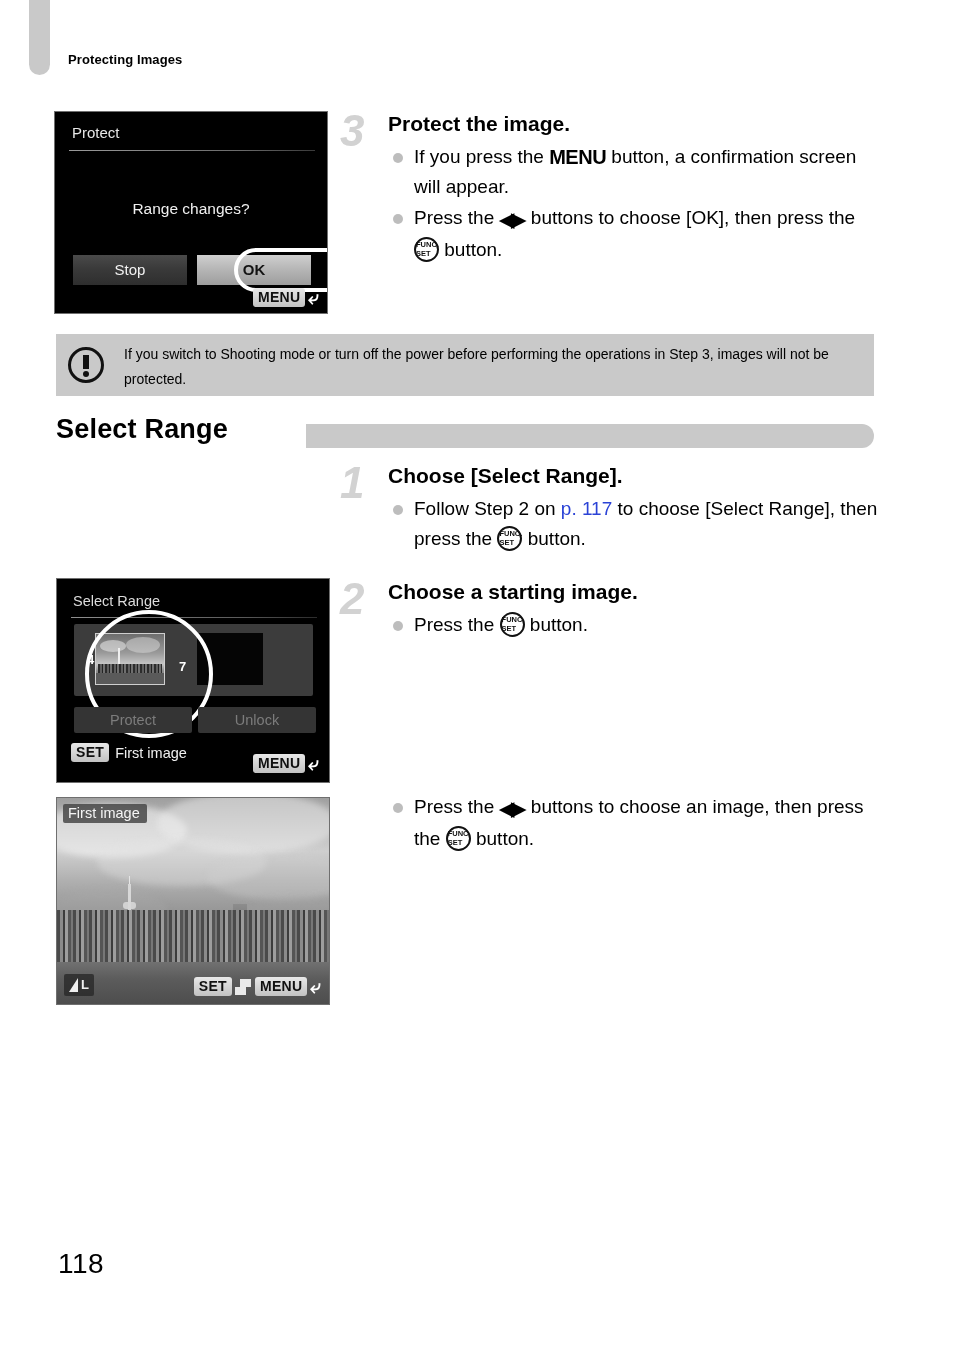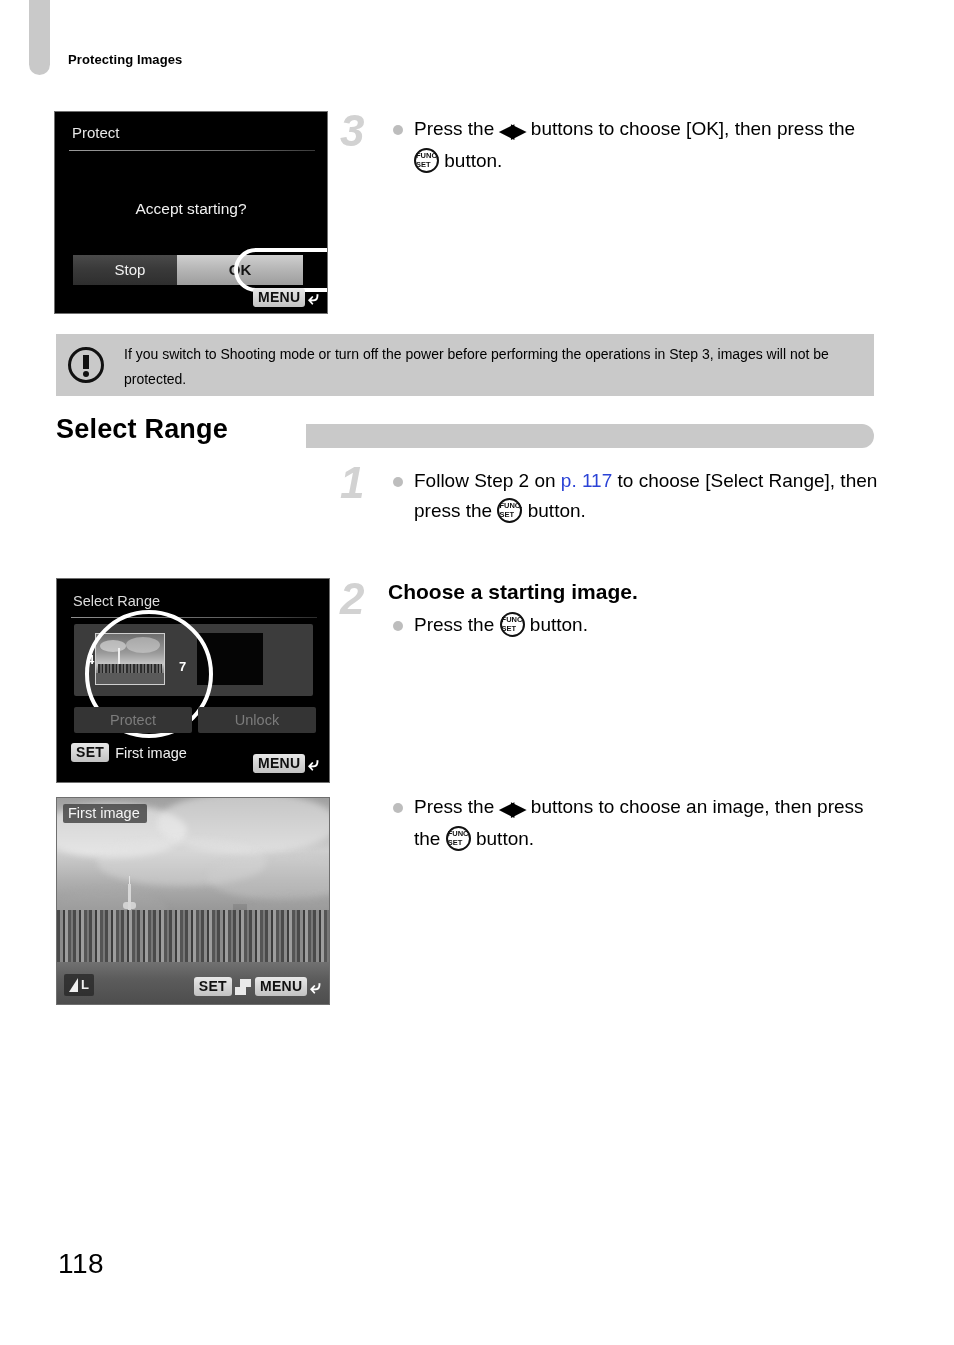--- a/index.html
+++ b/index.html
@@ -86,21 +86,21 @@
     top: 0;
     height: 30px;
     line-height: 30px;
     text-align: center;
     font-size: 15px;
     color: #f2f2f2;
     background: linear-gradient(to bottom,#4a4a4a,#3a3a3a 45%,#2e2e2e);
     border-radius: 0;
   }
   .scr-btn.left  { left: 0;    width: 114px; }
-  .scr-btn.right { right: 8px;   width: 126px;
+  .scr-btn.right { right: 0;   width: 114px;
     background: linear-gradient(to bottom,#cfcfcf,#b7b7b7 45%,#9d9d9d);
     color: #141414; font-weight: bold; }
   .highlight-oval {
     position: absolute;
     left: 179px;
     top: 136px;
     width: 142px;
     height: 44px;
     border: 4px solid #ffffff;
     border-radius: 24px;
@@ -506,54 +506,57 @@
 </head>
 <body>
 
 <div class="edge-tab"></div>
 
 <div class="running-head">Protecting Images</div>
 
 <div class="screen" id="screen-protect">
   <div class="scr-title">Protect</div>
   <div class="scr-rule"></div>
-  <div class="scr-question">Accept starting?</div>
+  <div class="scr-question">Range changes?</div>
   <div class="btn-row">
     <div class="scr-btn left">Stop</div>
     <div class="scr-btn right">OK</div>
   </div>
   <div class="highlight-oval"></div>
   <div class="chip-group" style="right:8px; bottom:6px;">
     <span class="chip">MENU</span>
     <span class="ret-arrow">⤷</span>
   </div>
 </div>
 
 <div class="step" style="top:110px;">
   <div class="step-num">3</div>
+  <div class="step-title">Protect the image.</div>
   <div class="bullets">
+    <div class="bullet">If you press the <span class="glyph-menu">MENU</span> button, a confirmation screen will appear.</div>
     <div class="bullet">Press the <span class="glyph-lr">◀▶</span> buttons to choose [OK], then press the <span class="glyph-func"><b>FUNC.</b><s>SET</s></span> button.</div>
   </div>
 </div>
 
 <div class="note-box">
   <div class="note-icon">
     <span class="bar"></span>
       <span class="dot"></span>
   </div>
   <div class="note-text">If you switch to Shooting mode or turn off the power before performing the operations in Step 3, images will not be protected.</div>
 </div>
 
 <div class="section">
   <div class="section-title">Select Range</div>
   <div class="section-bar"></div>
 </div>
 
 <div class="step" style="top:462px;">
   <div class="step-num">1</div>
+  <div class="step-title">Choose [Select Range].</div>
   <div class="bullets">
     <div class="bullet">Follow Step 2 on <span class="link">p. 117</span> to choose [Select Range], then press the <span class="glyph-func"><b>FUNC.</b><s>SET</s></span> button.</div>
   </div>
 </div>
 
 <div class="step" style="top:578px;">
   <div class="step-num">2</div>
   <div class="step-title">Choose a starting image.</div>
   <div class="bullets">
     <div class="bullet">Press the <span class="glyph-func"><b>FUNC.</b><s>SET</s></span> button.</div>

